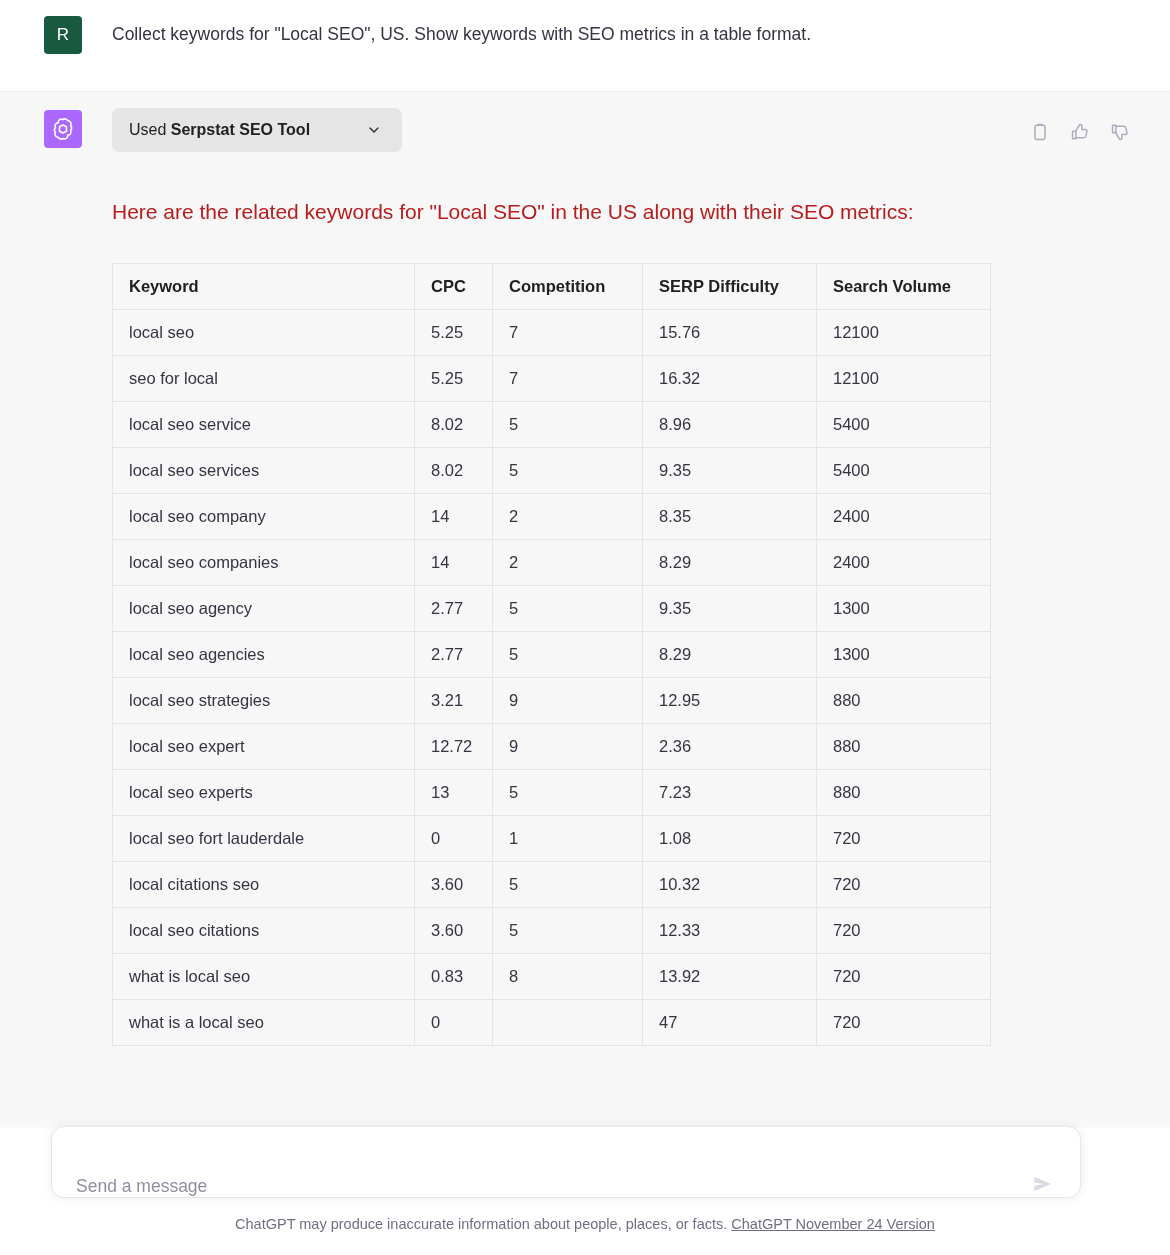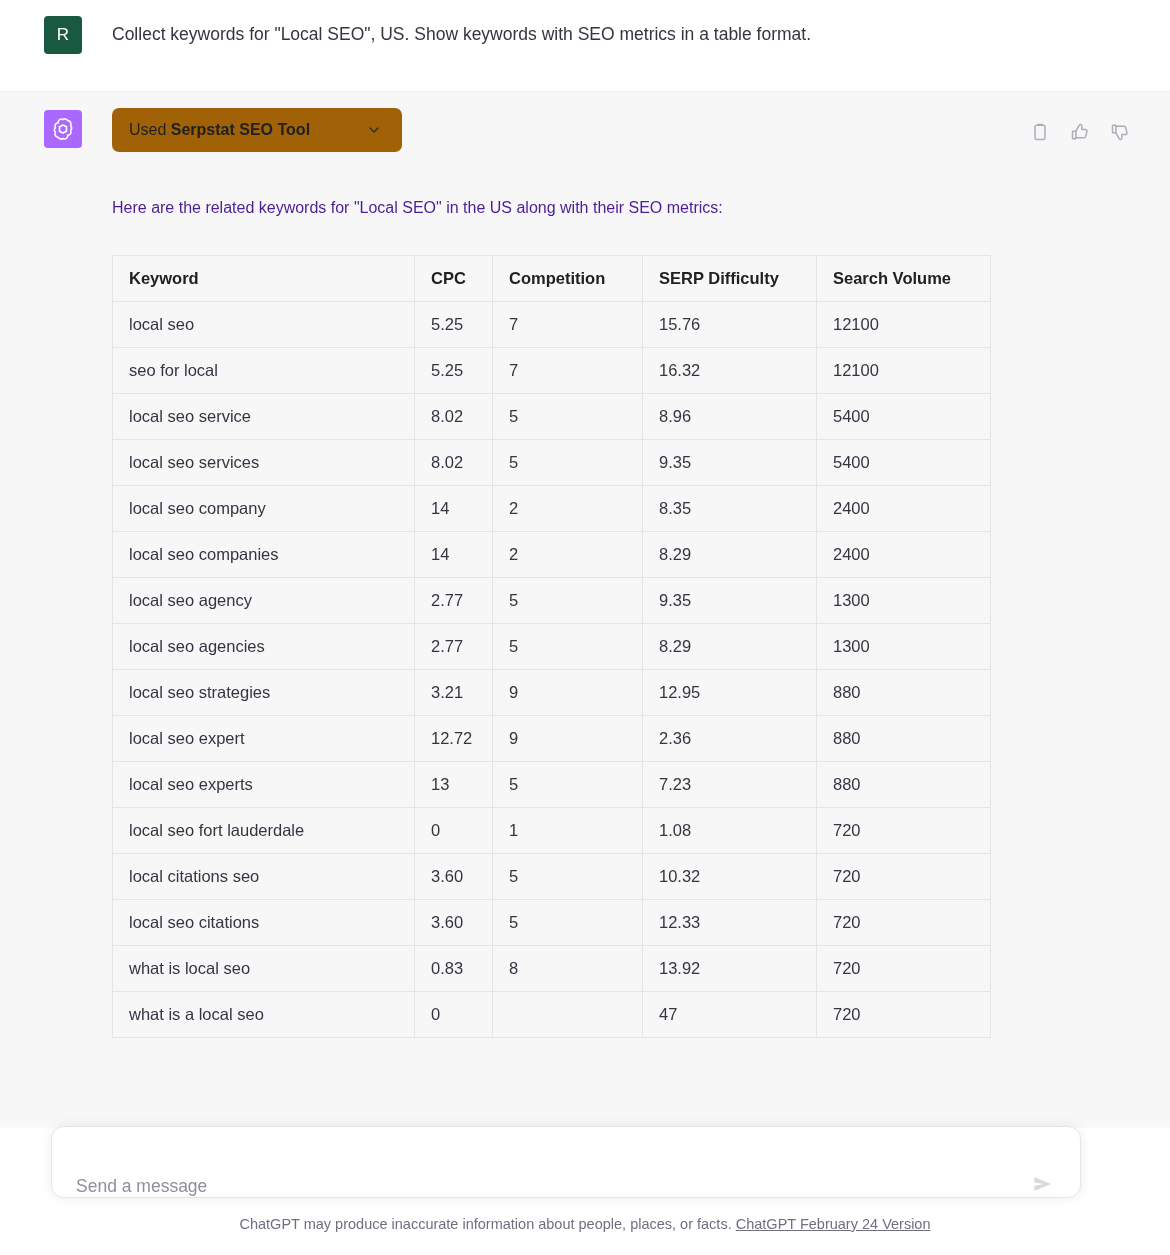--- a/index.html
+++ b/index.html
@@ -58,43 +58,43 @@
     color: #343541;
     padding-top: 7px;
   }
 
   
   .badge-line { display: flex; align-items: flex-start; justify-content: space-between; }
   .plugin-badge {
     display: inline-flex;
     align-items: center;
     gap: 56px;
-    background: #a16207;
+    background: #e5e5e5;
     border-radius: 7px;
     padding: 13px 17px 13px 17px;
     min-width: 290px;
     cursor: pointer;
   }
   .plugin-badge .pb-text {
     font-size: 16px;
     color: #202123;
     white-space: nowrap;
   }
   .plugin-badge .pb-text b { font-weight: 700; }
   .chev { width: 16px; height: 16px; flex: 0 0 16px; color: #2f3032; }
   .chev svg { width: 16px; height: 16px; display: block; }
 
   .actions { display: flex; gap: 20px; padding-top: 14px; }
   .act-icon { width: 20px; height: 20px; color: #acacbe; cursor: pointer; }
   .act-icon svg { width: 20px; height: 20px; display: block; }
 
   .intro-text {
-    font-size: 16px;
+    font-size: 21px;
     line-height: 1.5;
-    color: #4c1d95;
+    color: #b91c1c;
     margin-top: 44px;
   }
 
   
   .tbl-wrap { margin-top: 35px; width: 878px; }
   table.kw {
     border-collapse: collapse;
     width: 878px;
     table-layout: fixed;
     background: #f7f7f8;
@@ -367,17 +367,17 @@
     <div class="composer">
       <input type="text" placeholder="Send a message" style="">
       <span class="send-btn">
         <svg viewBox="0 0 24 24" fill="currentColor">
             <path d="M4 5.5 19.5 12 4 18.5v-5l9-1.5-9-1.5z"></path>
           </svg>
       </span>
     </div>
     <div class="footnote">
       <span>ChatGPT may produce inaccurate information about people, places, or facts.</span>
-      <a>ChatGPT February 24 Version</a>
+      <a>ChatGPT November 24 Version</a>
     </div>
   </div>
 
 </div>
 
 </body></html>

